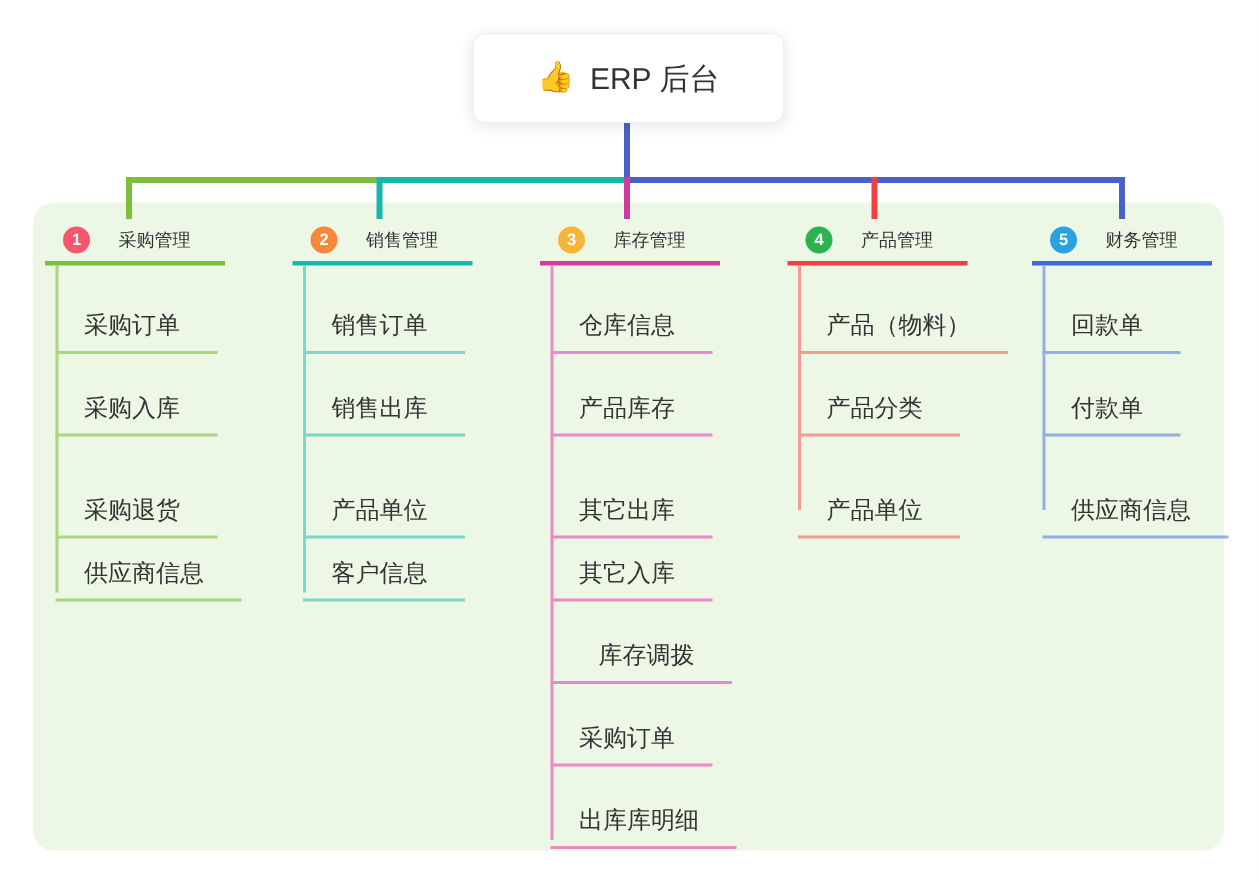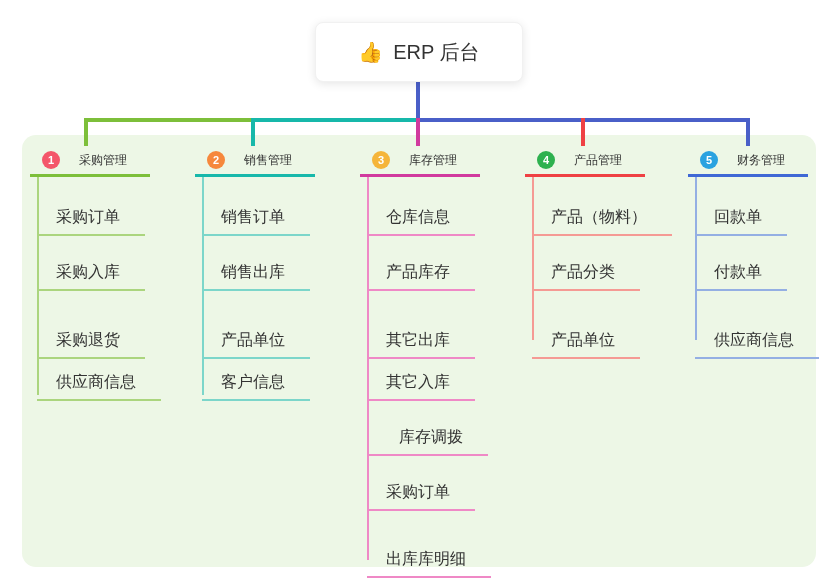--- a/index.html
+++ b/index.html
@@ -62,21 +62,21 @@
   .spine-7 { height:383px; }
   .spine-3 { height:163px; }
   
   .child {
     position:absolute; left:calc(var(--x) + 7px); height:30px; box-sizing:content-box;
     display:flex; align-items:flex-end; padding:0 25px 6px 19px;
     border-bottom:2px solid var(--lite);
     font-size:16px; white-space:nowrap;
   }
   .r0 { top:198px; } .r1 { top:253px; } .r2 { top:321px; }
-  .r3 { top:363px; } .r4 { top:418px;padding-left:32px; } .r5 { top:473px; } .r6 { top:540px; }
+  .r3 { top:363px; } .r4 { top:418px;padding-left:32px; } .r5 { top:473px; } .r6 { top:528px; }
 </style>
 </head>
 <body>
 
 <div class="stage">
 
   <div class="panel"></div>
 
   <div class="vline stem"></div>
   <div class="hline seg-green"></div>

